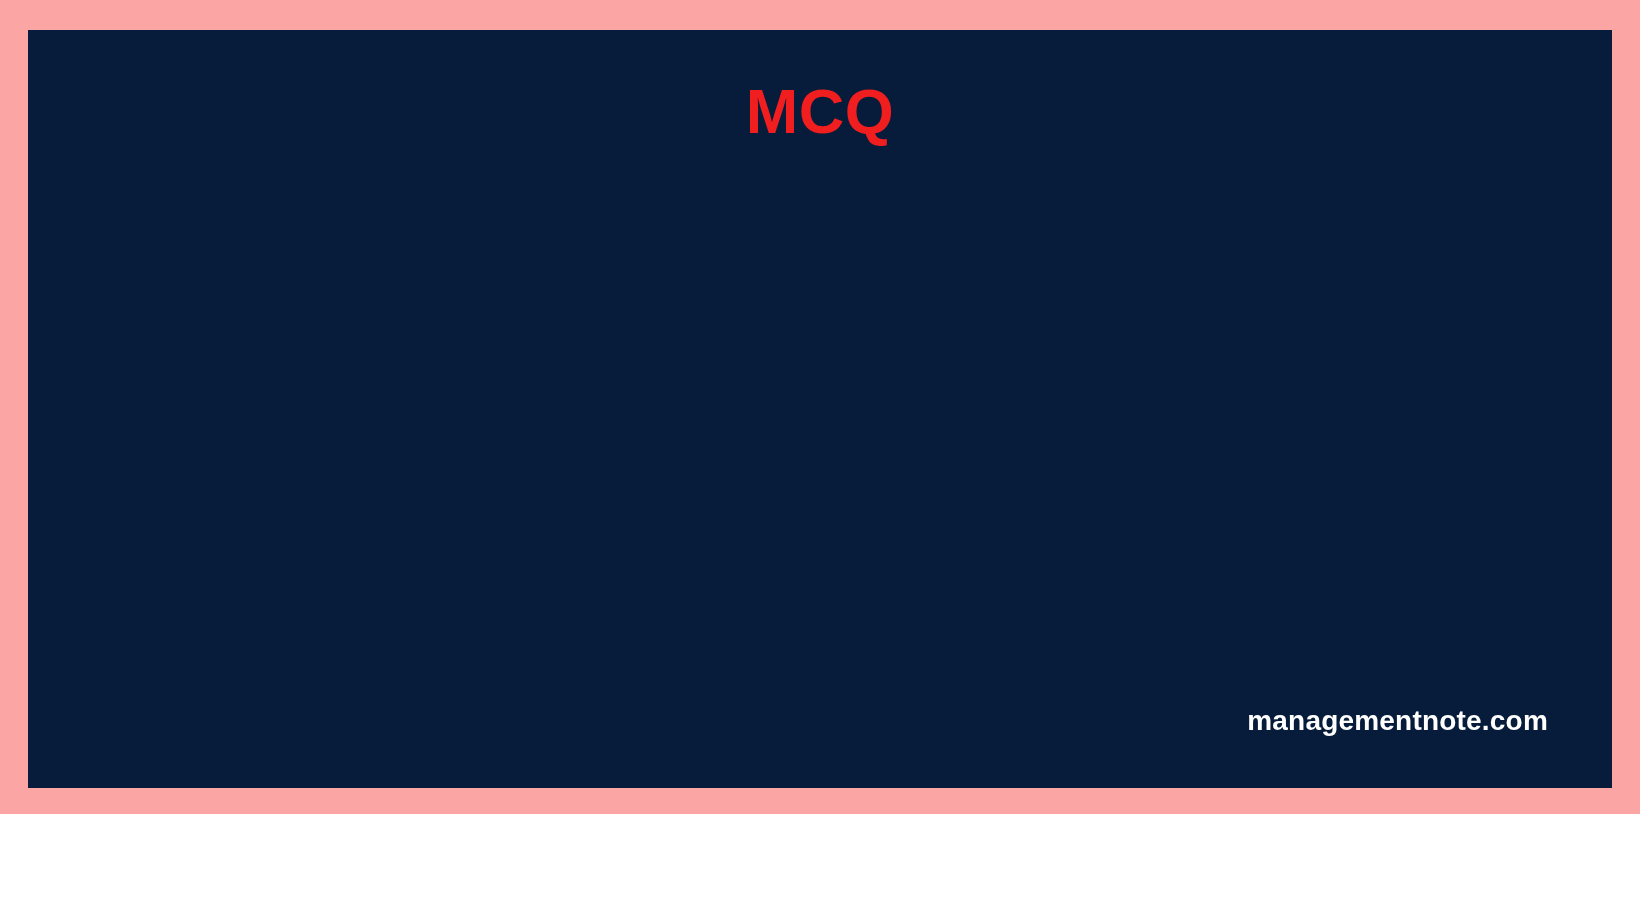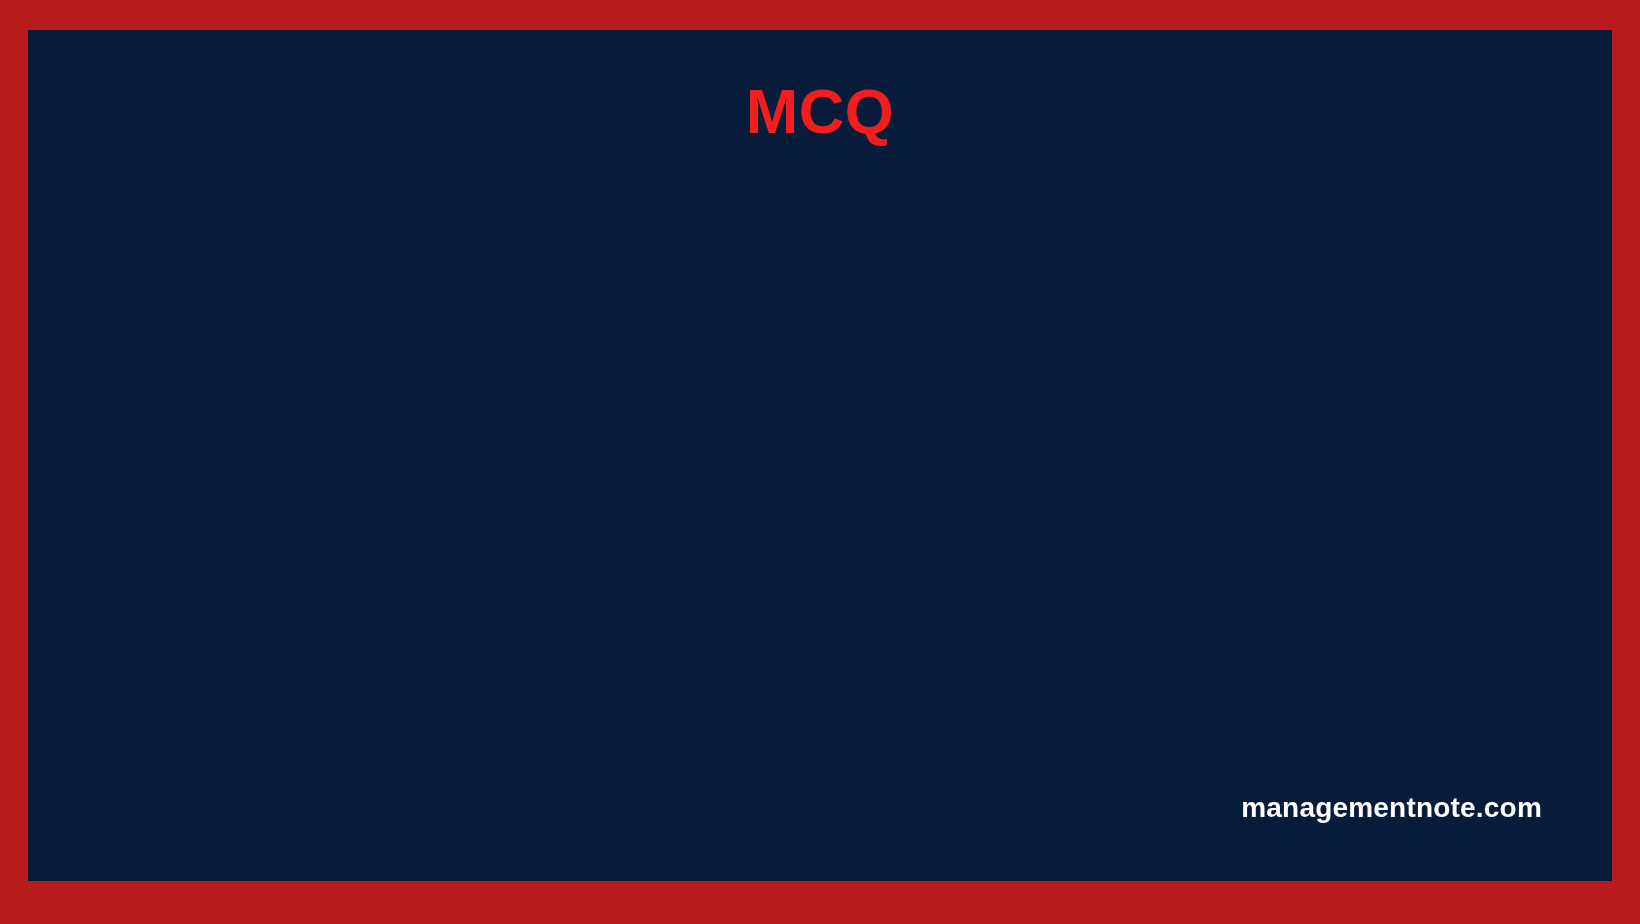--- a/index.html
+++ b/index.html
@@ -12,23 +12,23 @@
     height: 924px;
     overflow: hidden;
     font-family: "Liberation Sans", sans-serif;
   }
 
   
   #slide-frame {
     position: relative;
     box-sizing: border-box;
     width: 1640px;
-    height: 924px;
-    background: #b91c1c;
-    padding: 30px 28px 43px 28px;
+    height: 814px;
+    background: #fca5a5;
+    padding: 30px 28px 26px 28px;
   }
 
   
   #slide-panel {
     position: relative;
     box-sizing: border-box;
     width: 100%;
     height: 100%;
     background: #061c3a;
     overflow: hidden;
@@ -73,21 +73,21 @@
     position: absolute;
     right: 62px;
     bottom: 48px;
     color: #ffffff;
     font-family: "Liberation Sans", sans-serif;
     font-weight: bold;
     font-size: 28px;
     line-height: 1.2;
     letter-spacing: 0.2px;
     white-space: nowrap;
-    margin: 8px;
+    margin: 2px;
   }
 </style>
 </head>
 <body>
 
 <div id="slide-frame">
   <div id="slide-panel">
 
     <h1 id="mcq-title">MCQ</h1>
 

